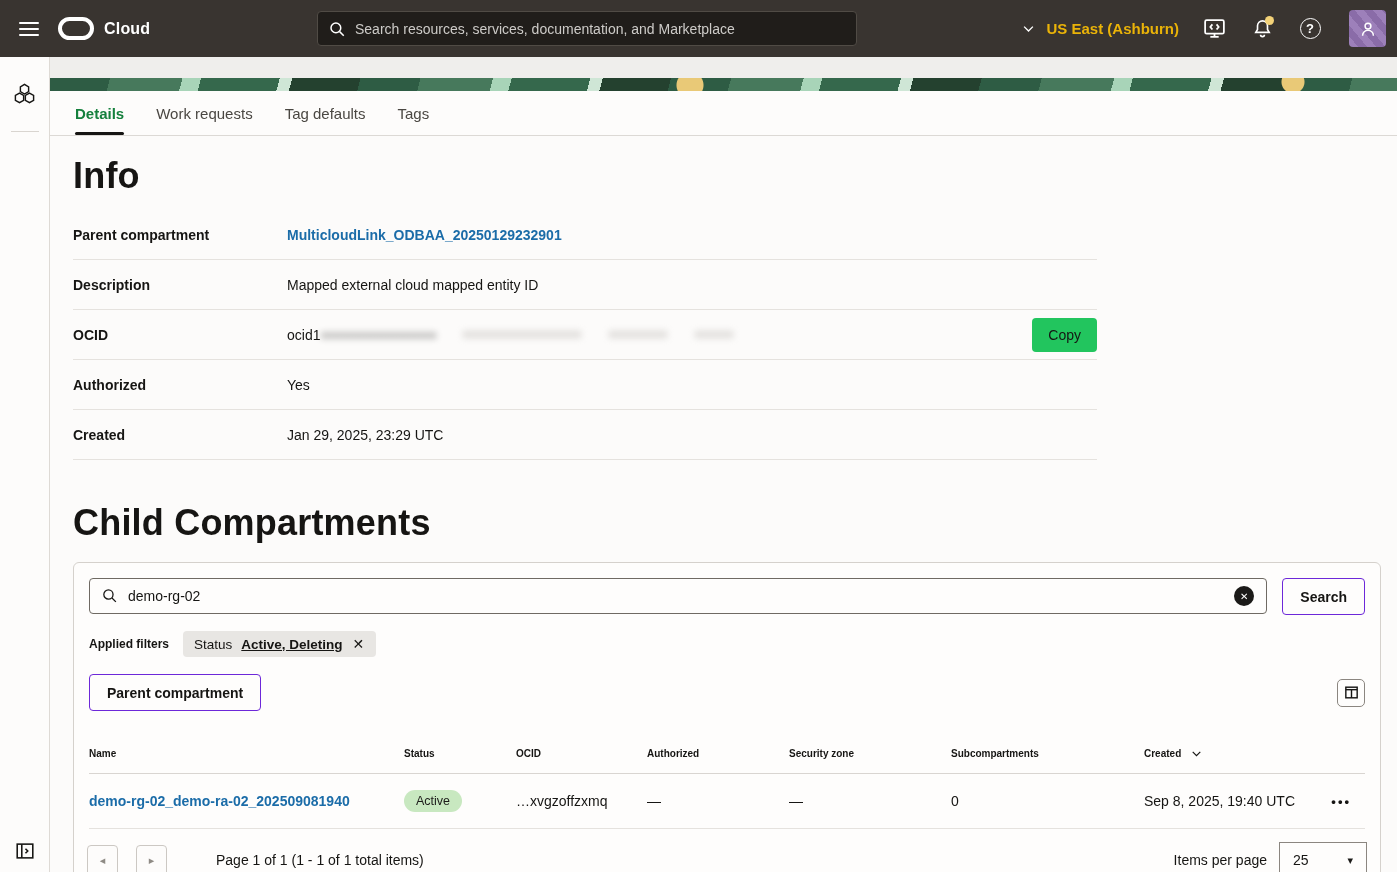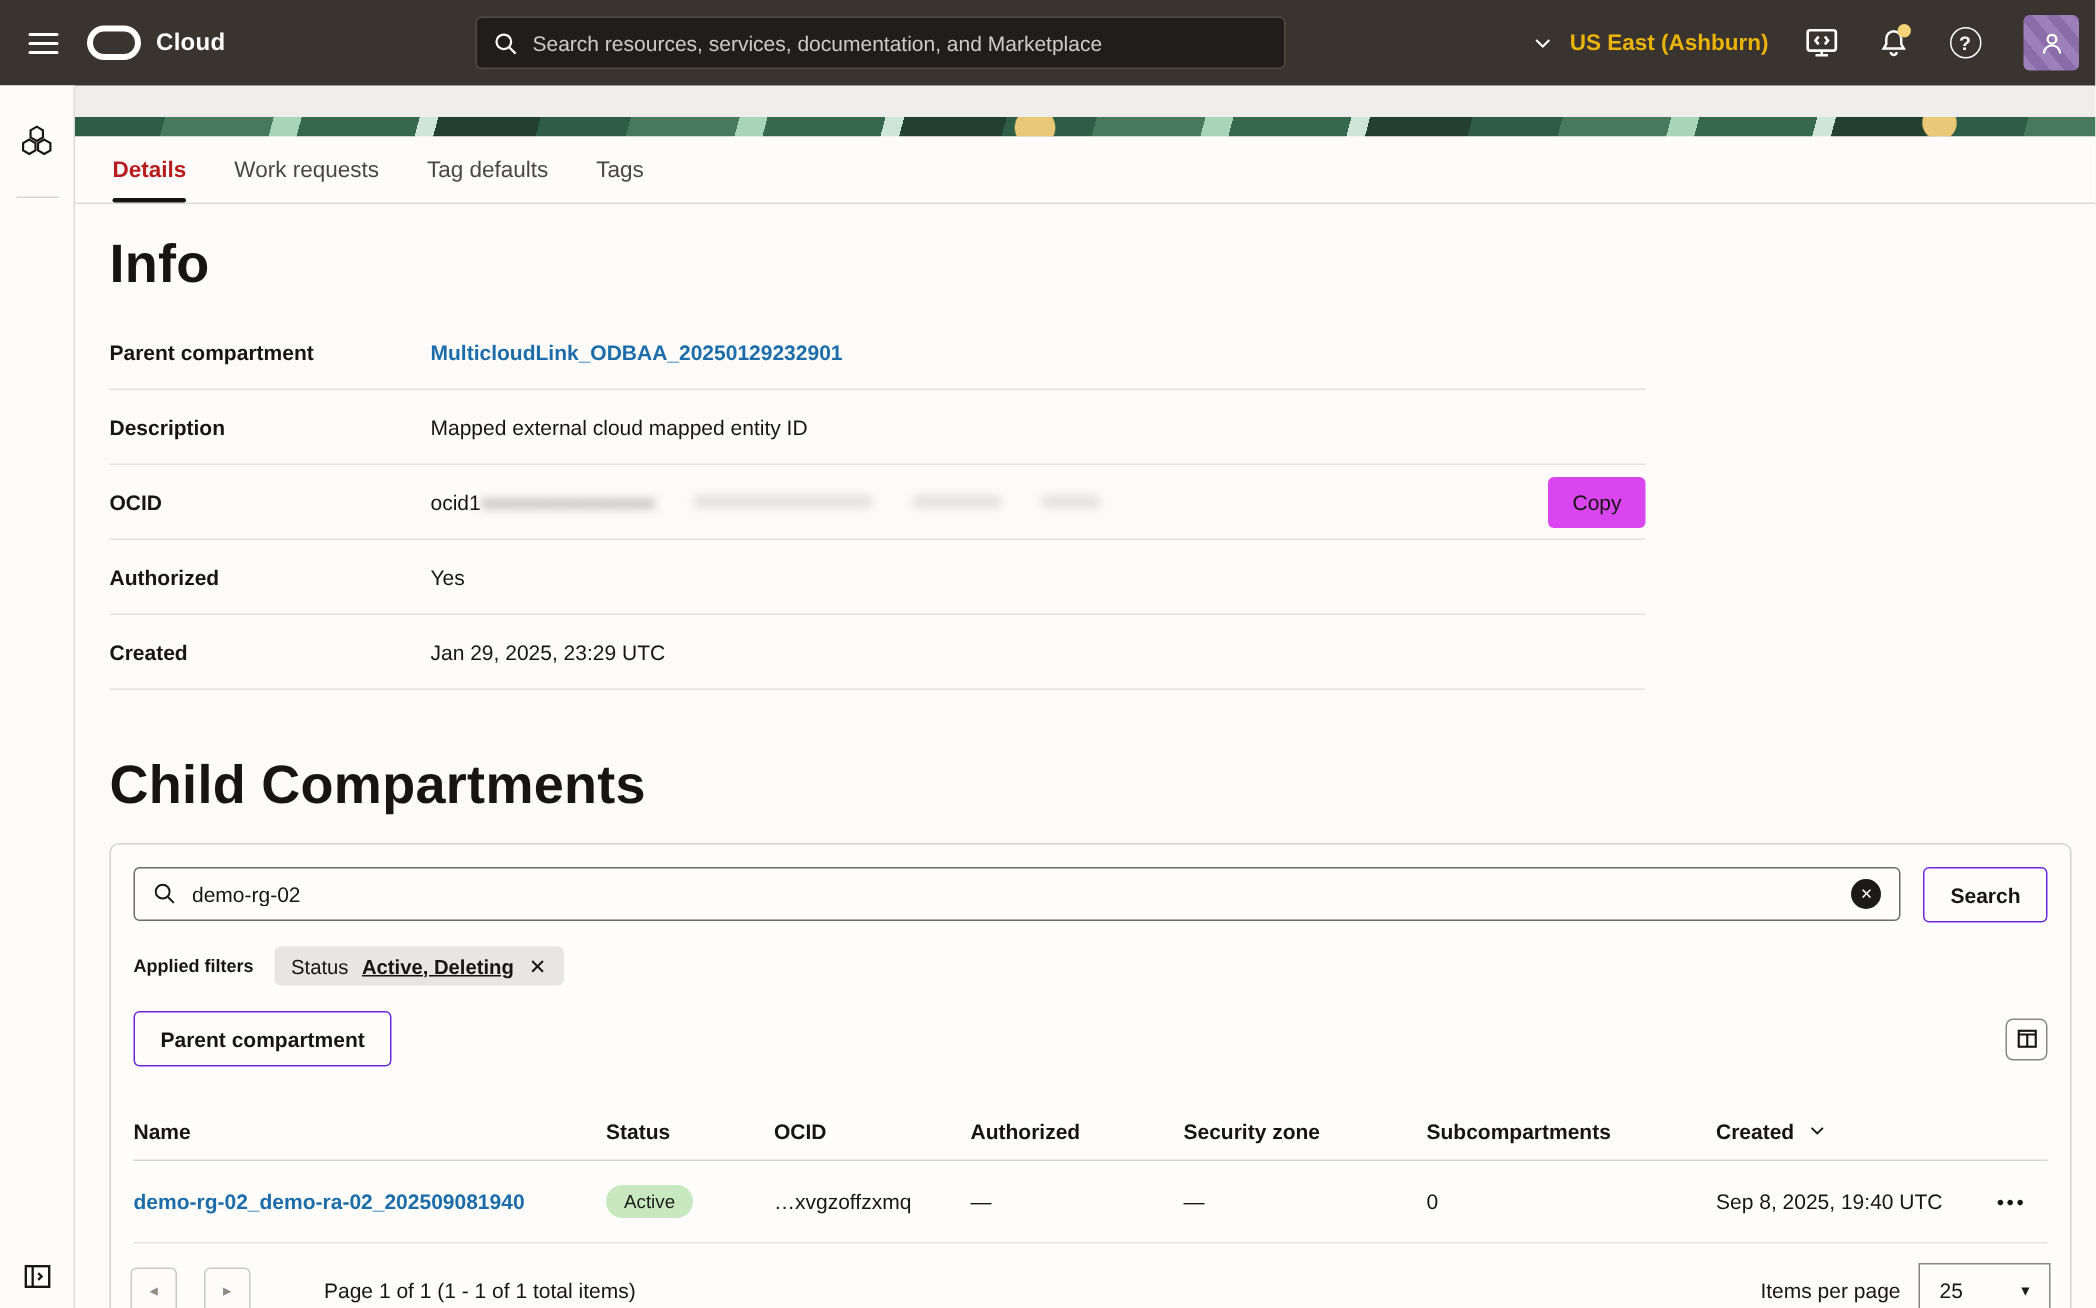--- a/index.html
+++ b/index.html
@@ -43,35 +43,35 @@
   .banner { height:13px;
     background:
       radial-gradient(circle at 640px 55%, #e9c977 0 13px, rgba(0,0,0,0) 14px),
       radial-gradient(circle at 1243px 30%, #e9c977 0 11px, rgba(0,0,0,0) 12px),
       repeating-linear-gradient(105deg,#2e5c44 0 58px,#47795c 58px 128px,#a8d4b8 128px 146px,#35684c 146px 222px,#cfe6d6 222px 234px,#24412f 234px 300px); }
 
   
   .tabsbar { height:45px; background:#fdfcfb; border-bottom:1px solid #dcd9d5;
     box-shadow:0 1px 2px rgba(0,0,0,.04); display:flex; align-items:stretch; padding-left:25px; gap:32px; }
   .tab { display:flex; align-items:center; font-size:15px; color:#4a4742; cursor:pointer; position:relative; }
-  .tab.active { color:#b91c1c; font-weight:700; }
+  .tab.active { color:#15803d; font-weight:700; }
   .tab.active::after { content:""; position:absolute; left:0; right:0; bottom:0; height:3px; background:#161513; border-radius:2px; }
 
   
   .content { flex:1; background:#fcfbfa; padding:0 16px 0 23px; overflow:hidden; }
   .h1 { font-size:36px; font-weight:700; letter-spacing:.2px; }
   .info-title { margin-top:19px; }
   .info-rows { width:1024px; margin-top:13px; }
   .info-row { display:flex; align-items:center; min-height:50px; border-bottom:1px solid #e5e2de; }
   .info-label { width:214px; font-size:14px; font-weight:700; }
   .info-value { font-size:14px; flex:1; display:flex; align-items:center; }
   a.link { color:#1b6ca8; font-weight:600; text-decoration:none; font-size:14px; cursor:pointer; }
   .redacted { filter:blur(3px); opacity:.55; letter-spacing:-1px; font-size:13px; }
   .smudge { display:inline-block; height:9px; border-radius:4px; background:#c9c6c2; filter:blur(3px); opacity:.45; margin-left:26px; }
-  .copy-btn { margin-left:auto; background:#d946ef; border:none; border-radius:4px; padding:9px 16px;
+  .copy-btn { margin-left:auto; background:#22c55e; border:none; border-radius:4px; padding:9px 16px;
     font-size:14px; font-family:inherit; color:#161513; cursor:pointer; }
 
   .section-title { margin-top:42px; }
 
   
   .card { margin-top:18px; background:#fefdfc; border:1px solid #d5d1cc; border-radius:6px; padding:15px 15px 0 15px; }
   .search-row { display:flex; gap:15px; }
   .search-wrap { flex:1; position:relative; }
   .search-wrap input { width:100%; height:36px; border:1px solid #6f6a63; border-radius:4px;
     padding:0 42px 0 38px; font-size:14px; font-family:inherit; color:#161513; background:#fefdfc; outline:none;
@@ -89,21 +89,21 @@
   .chip .chip-close { font-size:14px; cursor:pointer; padding:0 1px; }
 
   .actions-row { display:flex; align-items:center; justify-content:space-between; margin-top:17px; }
   .icon-btn { width:28px; height:28px; border:1px solid #8b8680; border-radius:5px; background:#fefdfc;
     display:flex; align-items:center; justify-content:center; cursor:pointer; }
 
   
   .table { margin-top:23px; }
   .tr { display:grid; grid-template-columns:315px 112px 131px 142px 162px 193px 175px 1fr; align-items:center; }
   .thead { height:40px; border-bottom:1px solid #d9d5d1; }
-  .th { font-size:14px; font-weight:700; display:flex; align-items:center; gap:9px; }
+  .th { font-size:10px; font-weight:700; display:flex; align-items:center; gap:9px; }
   .trow { height:55px; border-bottom:1px solid #e5e2de; }
   .td { font-size:14px; }
   .pill { display:inline-block; background:#c8e8c0; color:#1c1b19; font-size:12.5px; border-radius:12px; padding:4px 12px; }
   .dots { font-size:13px; font-weight:700; letter-spacing:2px; color:#161513; cursor:pointer; text-align:right; padding-right:14px; }
 
   
   .pagination { height:62px; display:flex; align-items:center; margin:0 -15px; padding:0 13px; }
   .page-btn { width:31px; height:31px; border:1px solid #ccc8c3; border-radius:4px; background:#fdfcfb;
     color:#8f8b85; font-size:11px; display:flex; align-items:center; justify-content:center; margin-right:18px; cursor:default; }
   .page-text { font-size:14px; margin-left:31px; }

